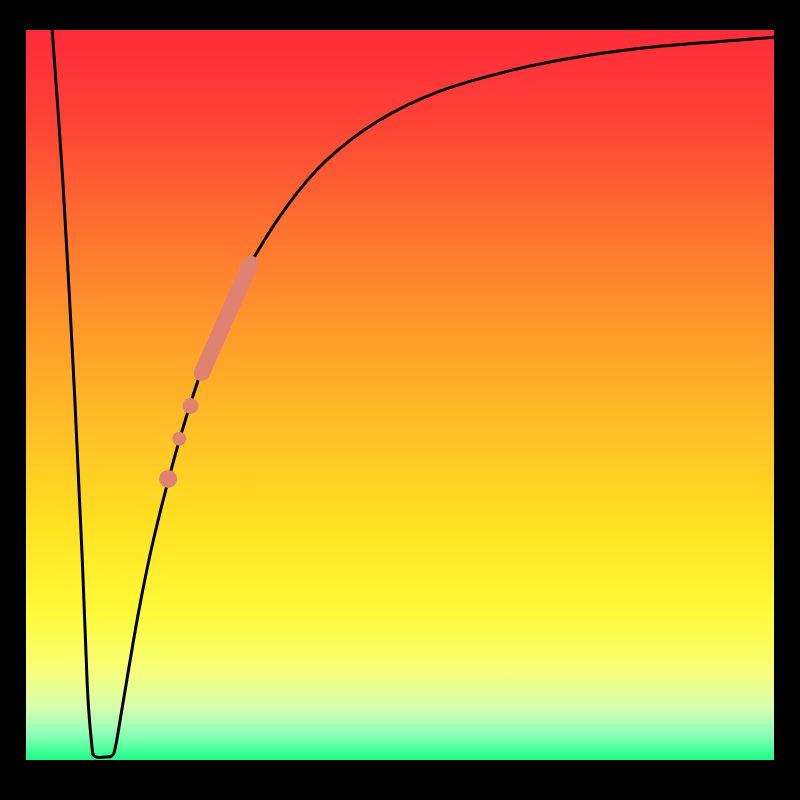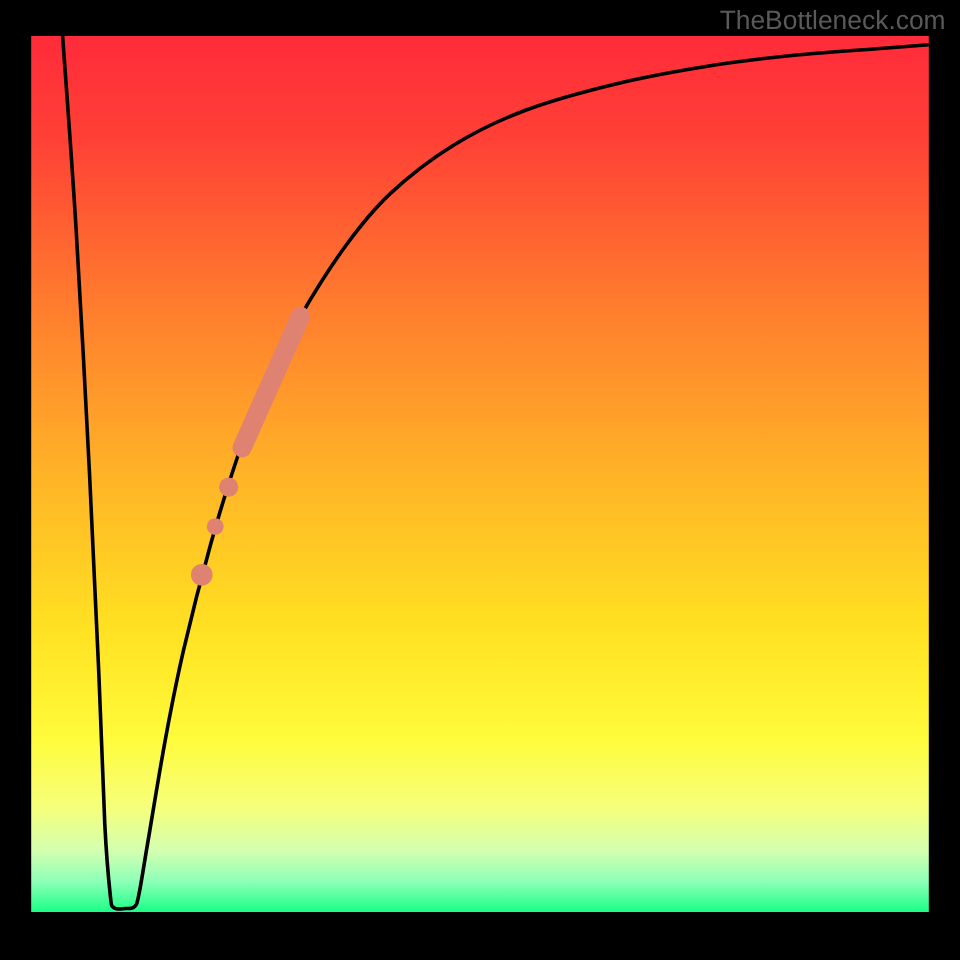--- a/index.html
+++ b/index.html
@@ -23,21 +23,20 @@
     z-index: 10;
   }
   svg {
     display: block;
   }
 </style>
 </head>
 <body>
 
 <div class="chart-container">
-  <div class="watermark">TheBottleneck.com</div>
   <svg id="chart-svg" width="800" height="800" viewBox="0 0 800 800">
     <defs>
       <linearGradient id="bg-grad" x1="0" y1="0" x2="0" y2="1">
           <stop offset="0%" stop-color="#ff2b3a"></stop>
           <stop offset="12%" stop-color="#ff4136"></stop>
           <stop offset="30%" stop-color="#ff7a2e"></stop>
           <stop offset="50%" stop-color="#ffb327"></stop>
           <stop offset="68%" stop-color="#ffe222"></stop>
           <stop offset="80%" stop-color="#fffb3a"></stop>
           <stop offset="88%" stop-color="#f6ff7a"></stop>

